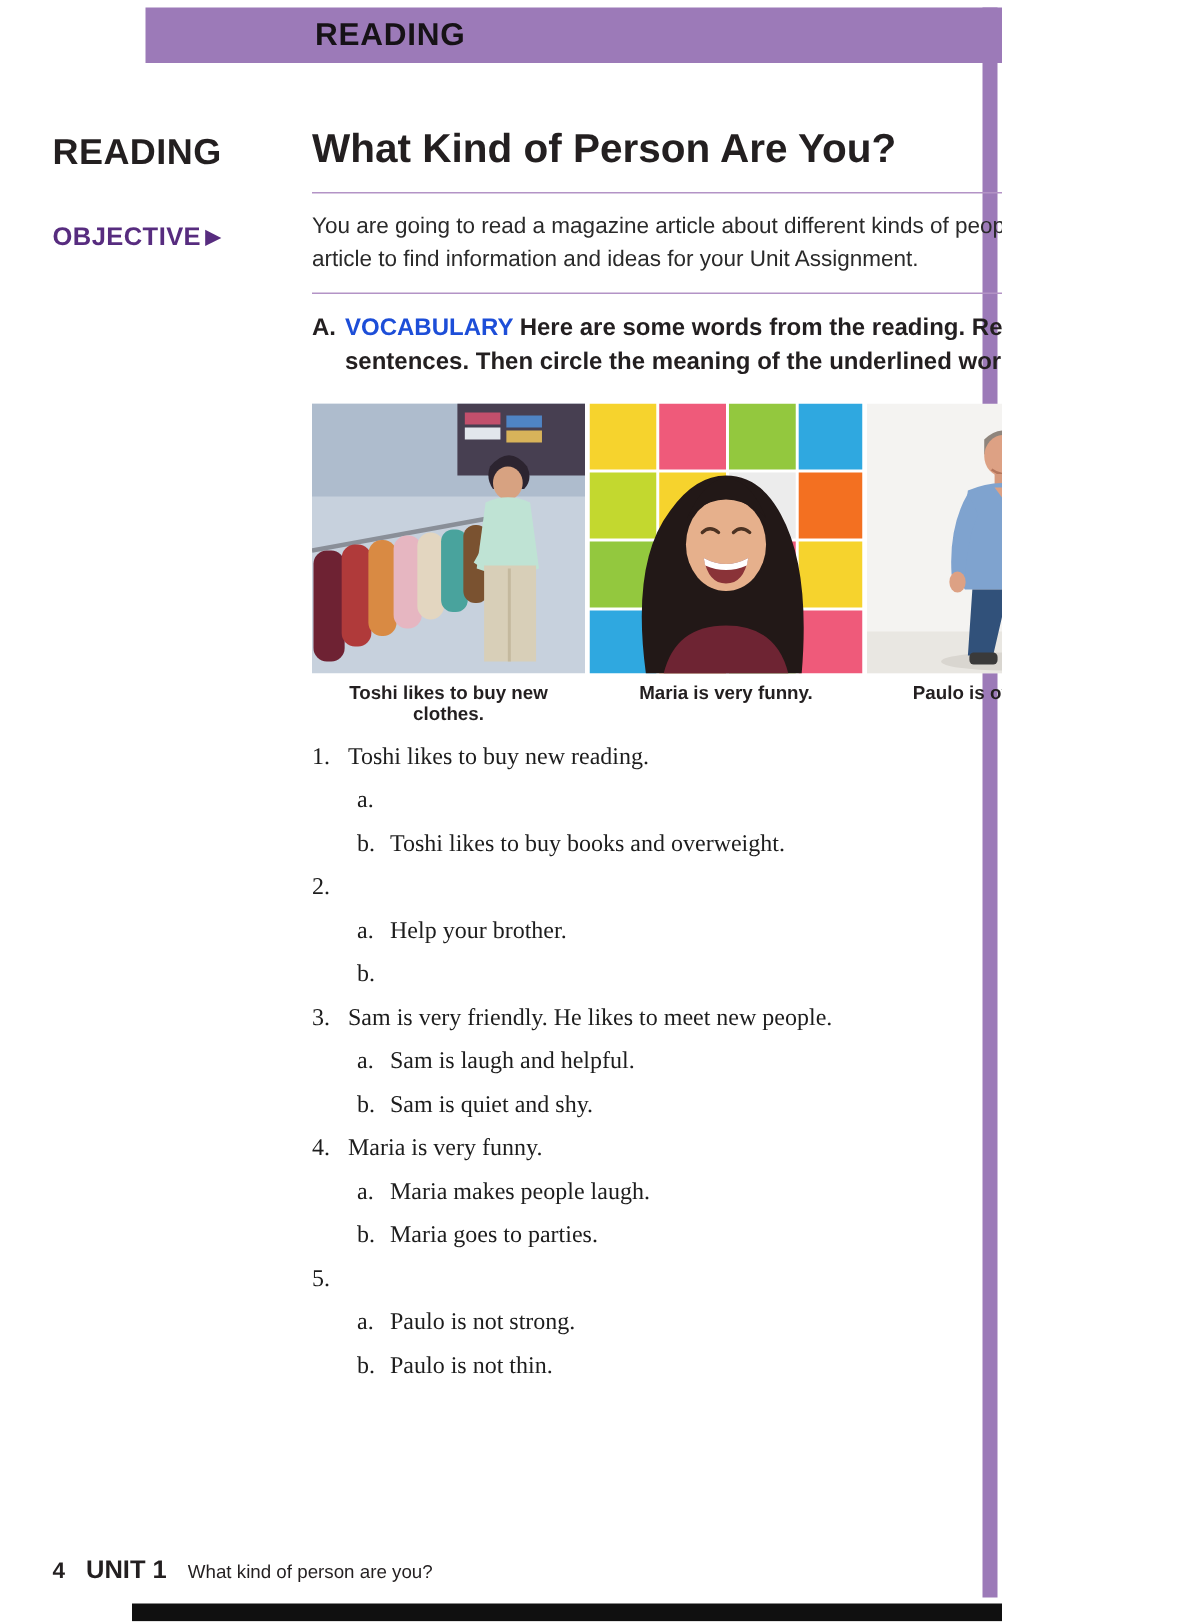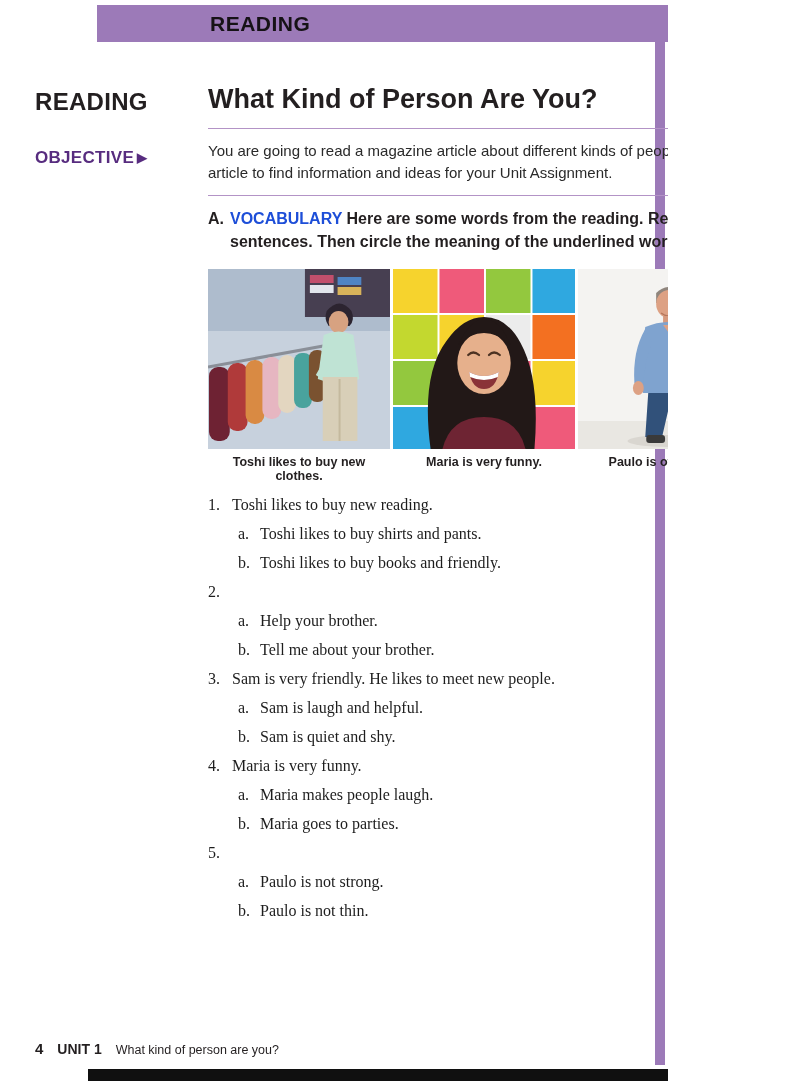--- a/index.html
+++ b/index.html
@@ -84,21 +84,21 @@
   .q-line{display:flex;margin-bottom:9px;line-height:20px;}
   .q-num{flex:0 0 24px;}
   .opt{display:flex;margin-bottom:9px;line-height:20px;padding-left:30px;}
   .opt-letter{flex:0 0 22px;}
   
   .footer{
     position:absolute;left:35px;bottom:24px;
     display:flex;align-items:baseline;
   }
   .footer .pgnum{font-size:15px;font-weight:bold;margin-right:14px;}
-  .footer .unit{font-size:14px;font-weight:bold;margin-right:14px;}
+  .footer .unit{font-size:17px;font-weight:bold;margin-right:14px;}
   .footer .unit-title{font-size:12.5px;}
 </style>
 </head>
 <body>
 
 <div class="page">
 
   <div class="top-banner">
     <span class="banner-title">READING</span>
   </div>
@@ -209,39 +209,37 @@
 
     <div class="questions">
 
       <div class="question">
         <div class="q-line">
           <span class="q-num">1.</span>
           <span class="q-text"><span>Toshi likes to buy new </span><span class="ul">reading</span><span>.</span></span>
         </div>
         <div class="opt">
           <span class="opt-letter">a.</span>
-          <span class="opt-text">Toshi likes to buy shirts and pants.</span>
-        </div>
-        <div class="opt">
-          <span class="opt-letter">b.</span>
-          <span class="opt-text">Toshi likes to buy books and friendly.</span>
+        </div>
+        <div class="opt">
+          <span class="opt-letter">b.</span>
+          <span class="opt-text">Toshi likes to buy books and overweight.</span>
         </div>
       </div>
 
       <div class="question">
         <div class="q-line">
           <span class="q-num">2.</span>
         </div>
         <div class="opt">
           <span class="opt-letter">a.</span>
           <span class="opt-text">Help your brother.</span>
         </div>
         <div class="opt">
           <span class="opt-letter">b.</span>
-          <span class="opt-text">Tell me about your brother.</span>
         </div>
       </div>
 
       <div class="question">
         <div class="q-line">
           <span class="q-num">3.</span>
           <span class="q-text"><span>Sam is very </span><span class="ul">friendly</span><span>. He likes to meet new people.</span></span>
         </div>
         <div class="opt">
           <span class="opt-letter">a.</span>

